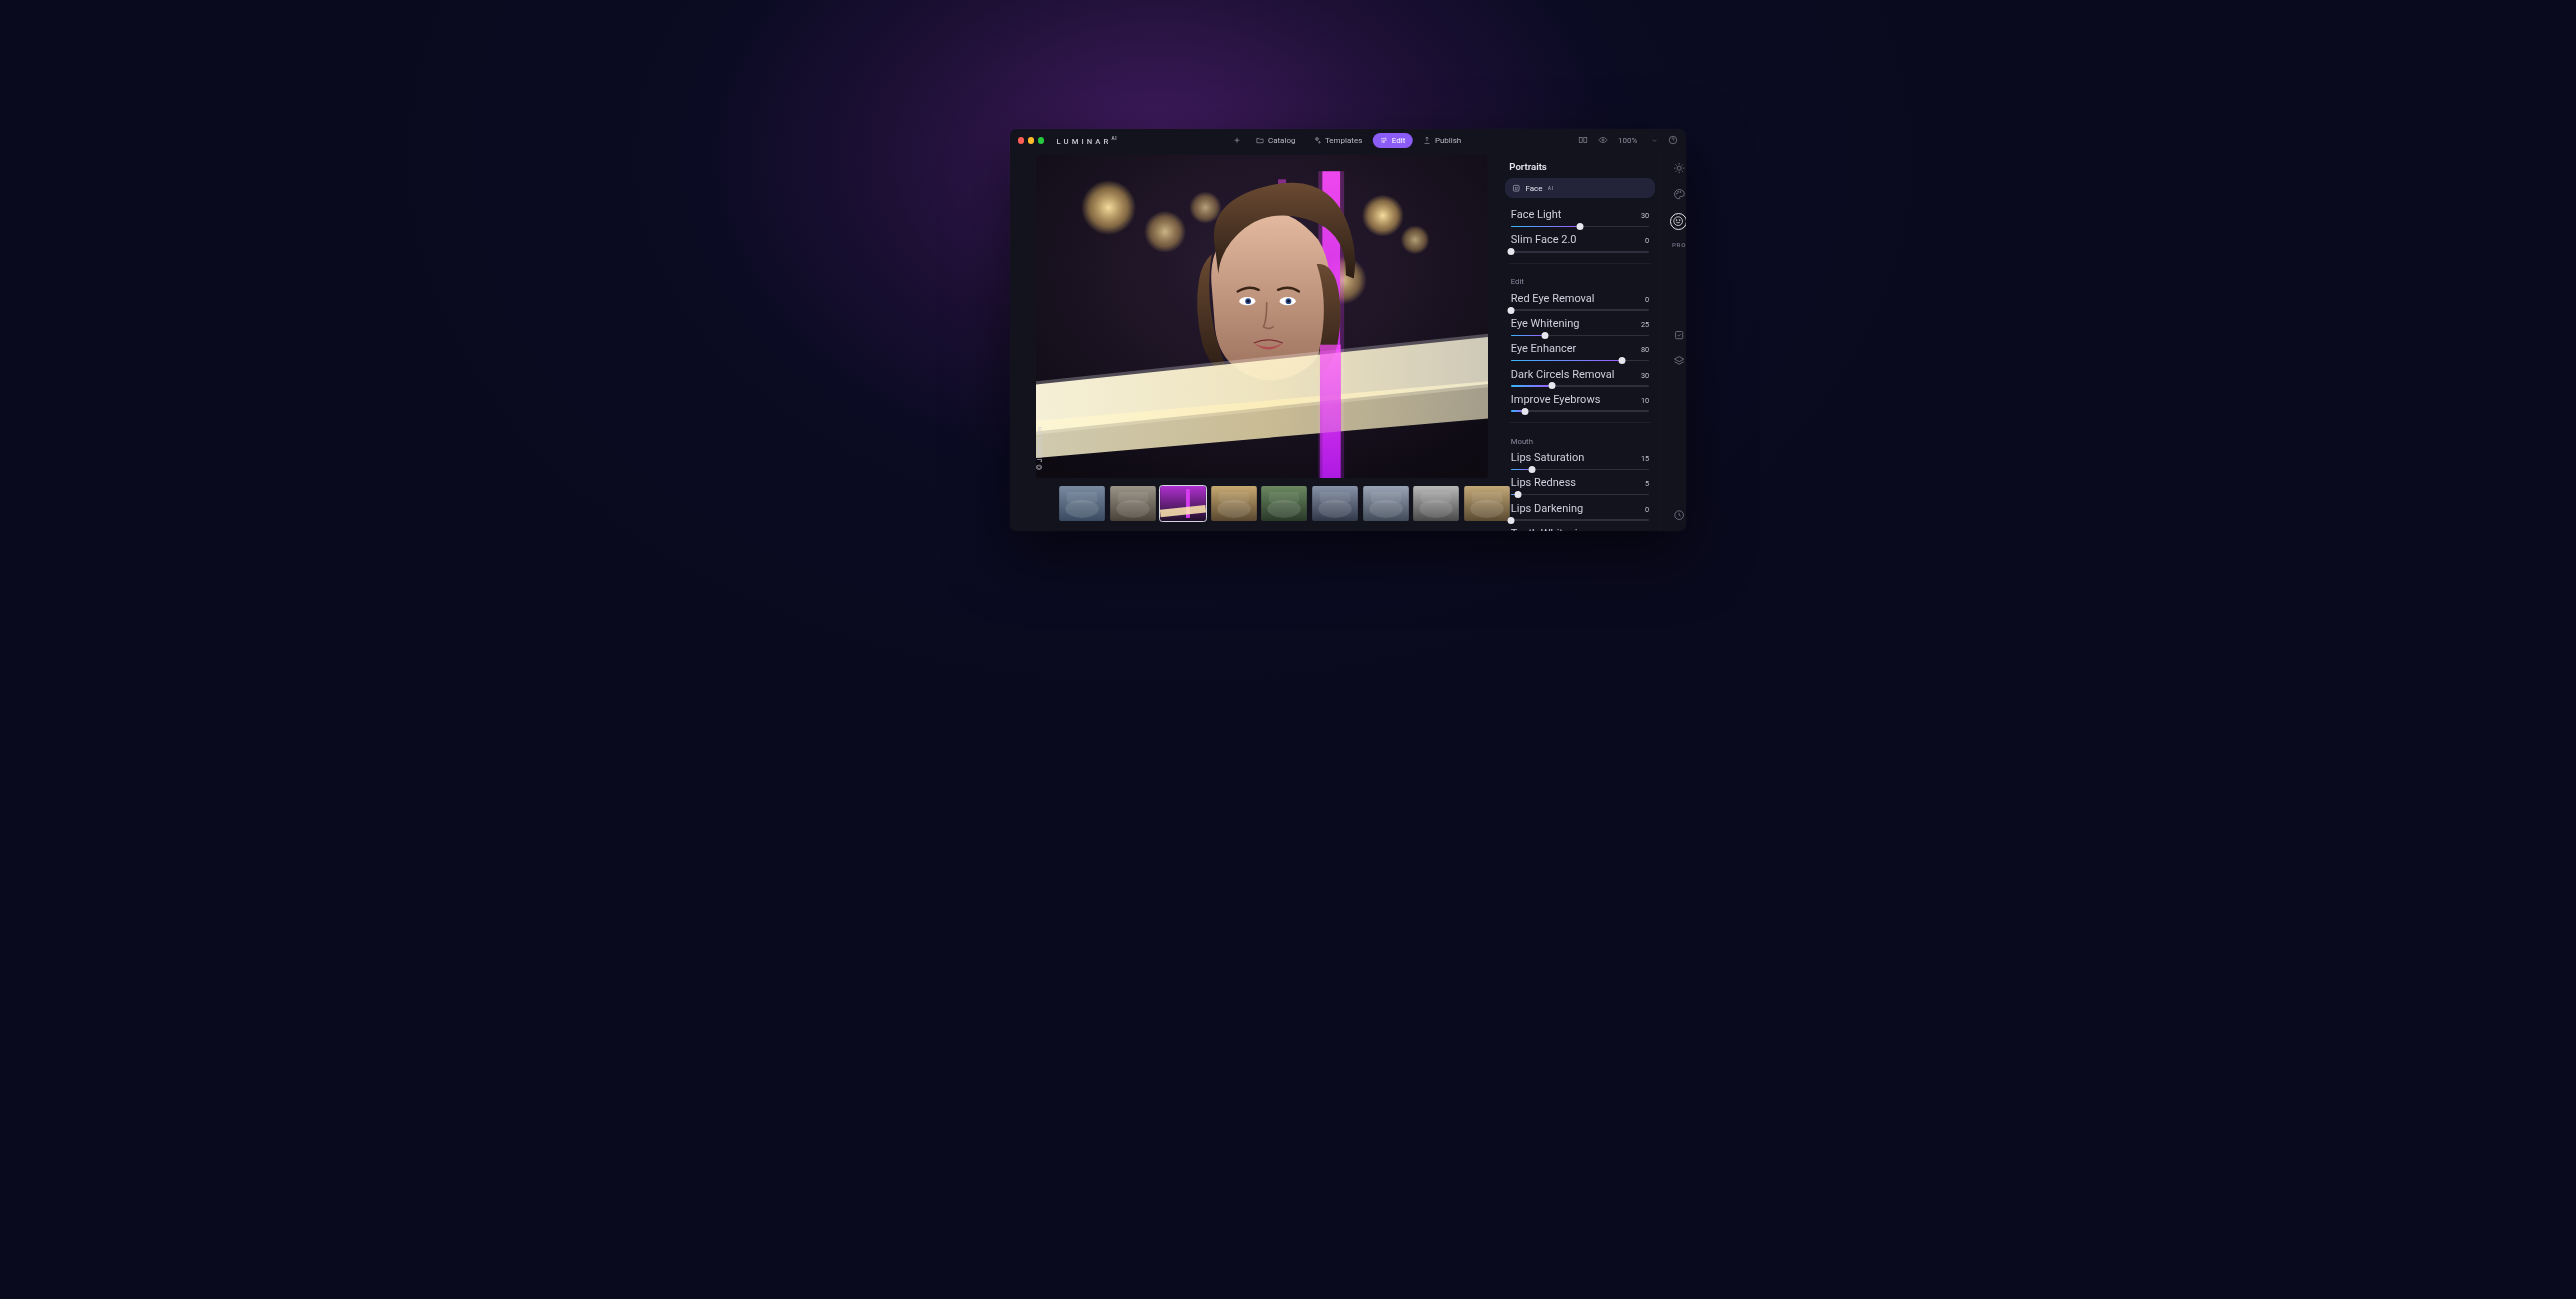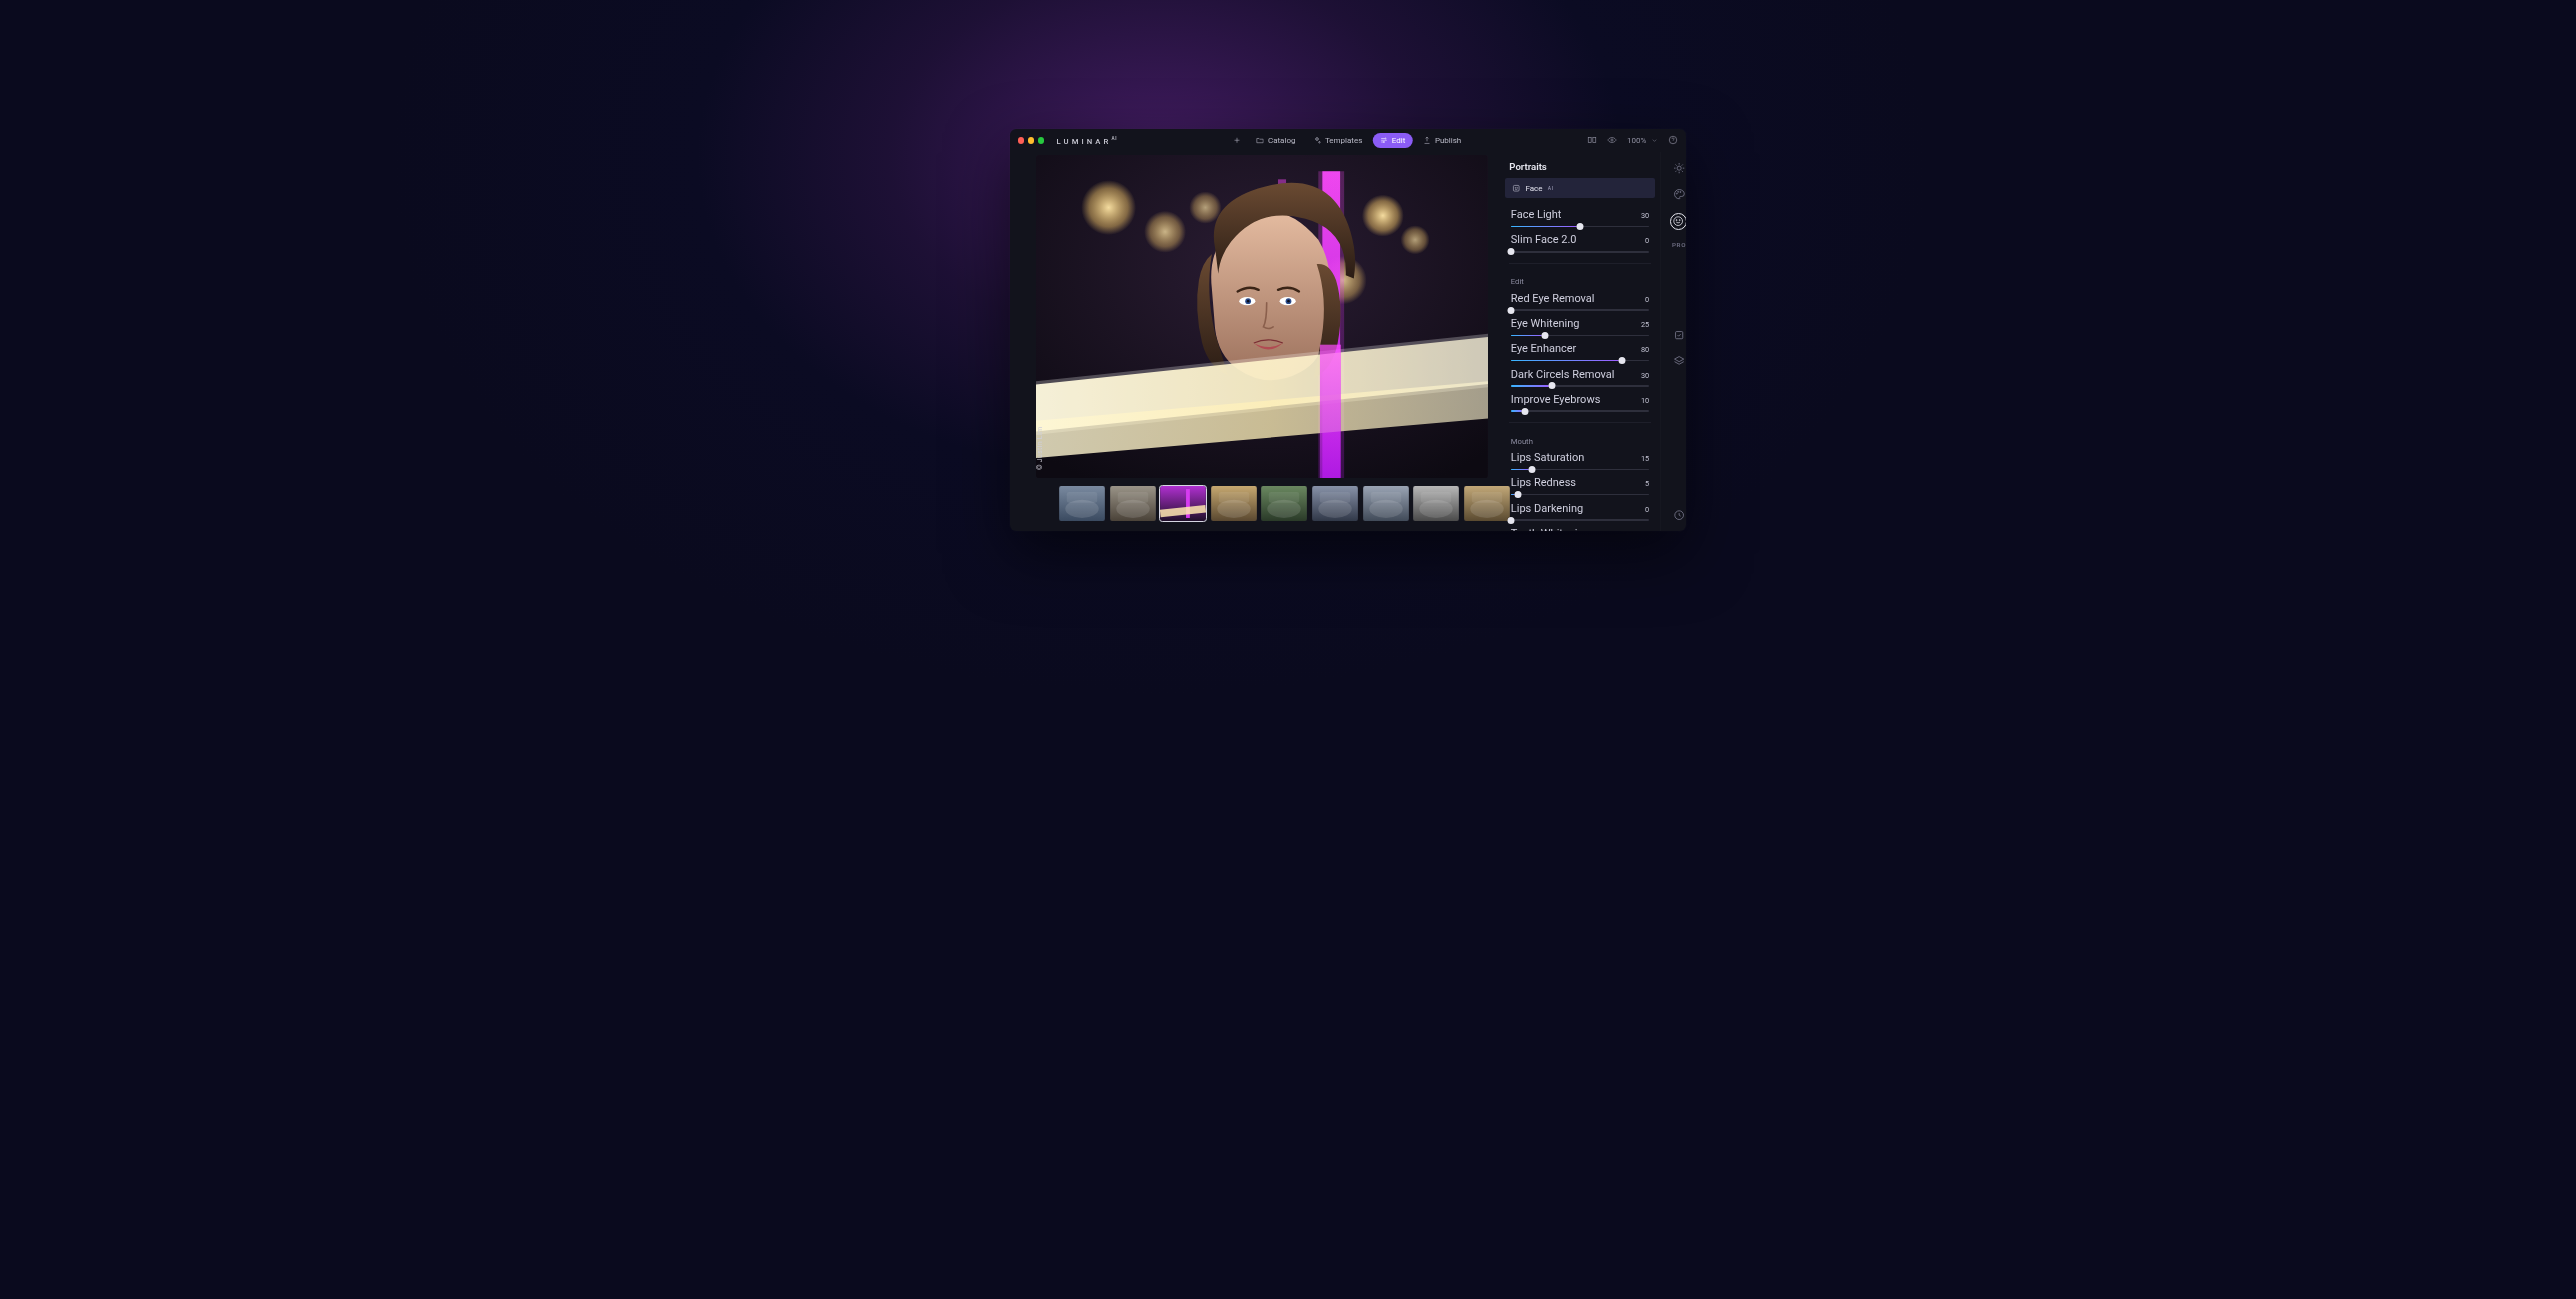--- a/index.html
+++ b/index.html
@@ -81,21 +81,21 @@
   .nav-item.active { background:#8b5cf6; color:#fff; }
   .nav-item svg { width:8.5px; height:8.5px; fill:none; stroke:#b9b9c6; stroke-width:1.6; }
   .nav-item.active svg { stroke:#fff; }
   .nav-item.icon-only { padding:3.1px 4.6px; }
   .top-right {
     position:absolute; right:7.7px; display:flex; align-items:center; gap:9.2px;
     font-size:8px; color:#8f8fa0;
   }
   .top-right .icn { width:10.8px; height:10.8px; display:flex; align-items:center; justify-content:center; cursor:pointer; }
   .top-right svg { width:10px; height:10px; stroke:#8f8fa0; fill:none; stroke-width:1.6; }
-  .zoom { display:flex; align-items:center; gap:5px; cursor:pointer;}
+  .zoom { display:flex; align-items:center; gap:14px; cursor:pointer;}
   .zoom svg{width:7px;height:7px;}
 
   
   .body {
     display:flex;
     height: calc(100% - 23px);
   }
   .canvas-area {
     flex: 1 1 auto;
     padding: 3.1px 12.3px 9.2px 26px;
@@ -128,21 +128,21 @@
   
   .panel {
     flex: 0 0 160px;
     padding: 7.7px 3.1px 7.7px 3.1px;
     overflow:hidden;
     font-size:7.7px;
   }
   .panel-title { color:#e6e6ef; font-size:9.6px; font-weight:600; padding:1.5px 6.2px 6.2px; }
   .tool-header {
     background:#23243a;
-    border-radius:2px;
+    border-radius:8px;
     padding:5.4px 7.7px;
     display:flex; align-items:center; gap:4.6px;
     margin: 0 1.5px 4.6px;
     cursor:pointer;
   }
   .tool-header svg{width:8.5px;height:8.5px;stroke:#c8c8d6;fill:none;stroke-width:1.6;}
   .tool-header .t-label{font-size:8px;color:#e2e2ee;}
   .tool-header .t-sup{font-size:5px;color:#a7a7c2;letter-spacing:0.6px;margin-left:0.8px;vertical-align:super;}
   .pbody { padding: 3.1px 4.6px 0 4.6px; }
   .section-label { color:#8c8ca0; font-size:7.7px; padding: 7.7px 3.1px 3.1px; }

